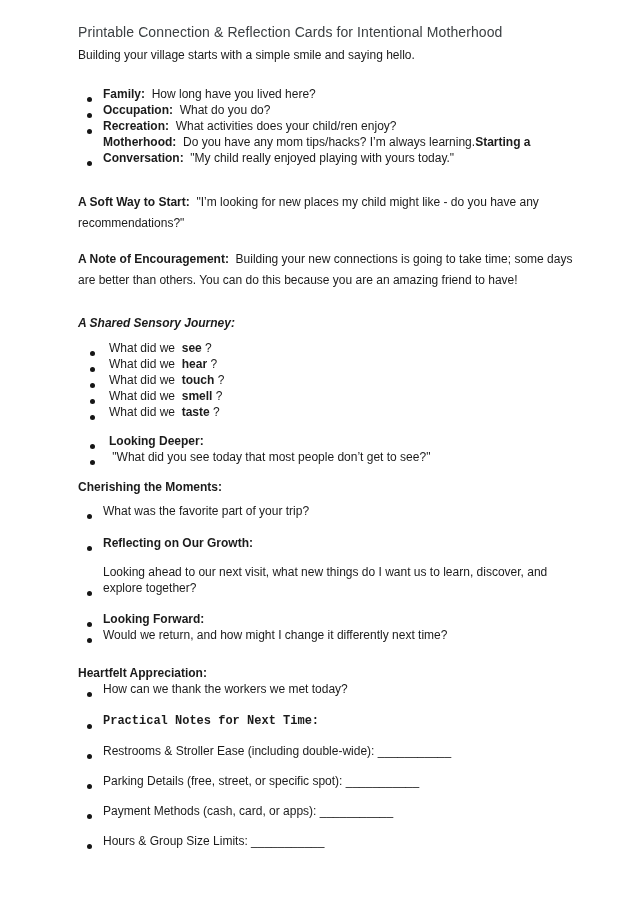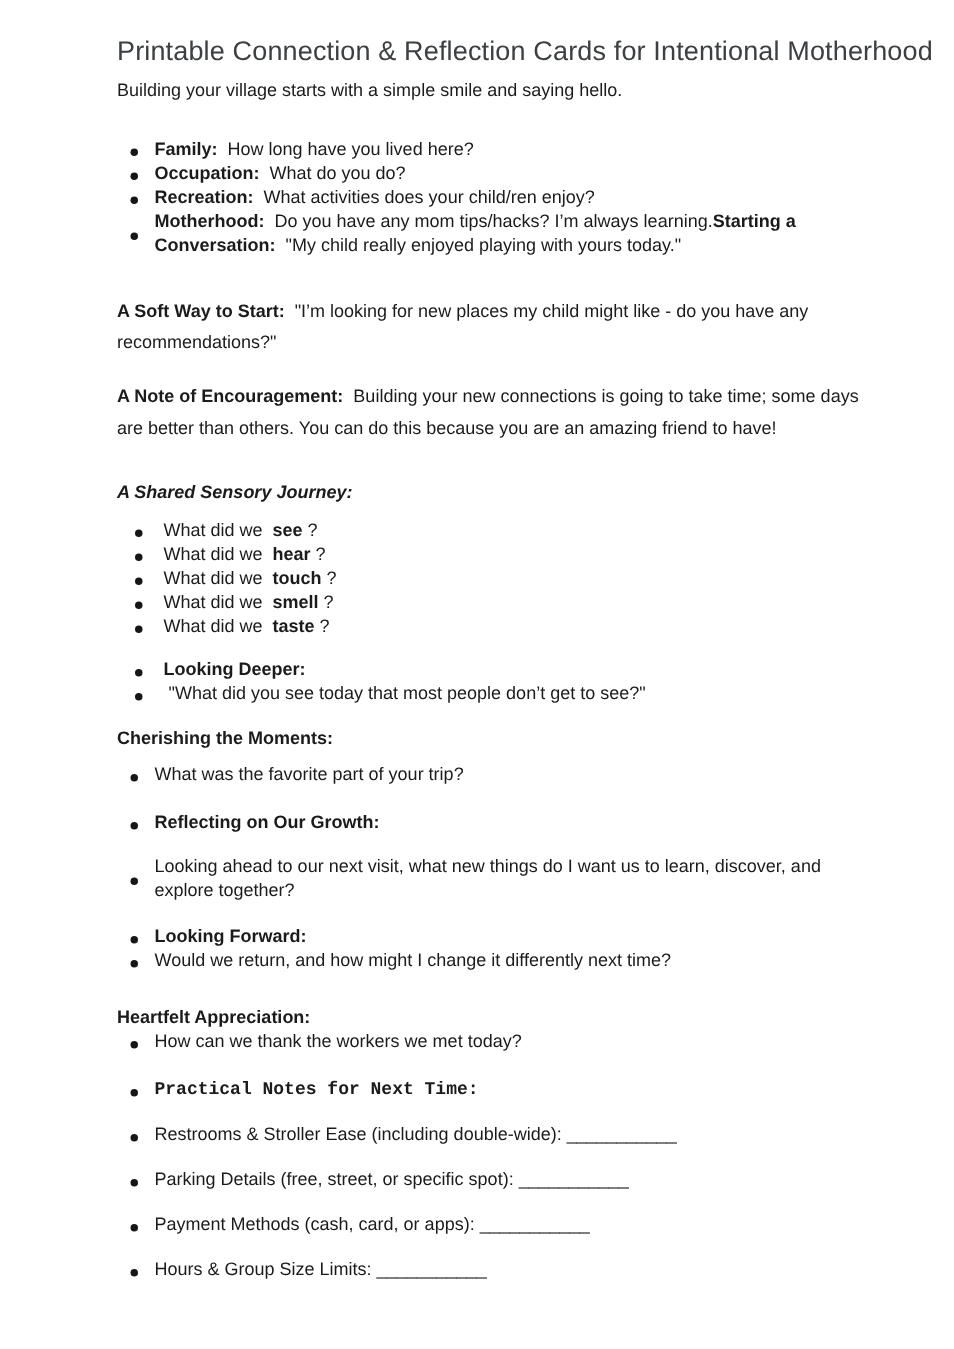--- a/index.html
+++ b/index.html
@@ -4,27 +4,27 @@
 <style>
   html,body{margin:0;padding:0;background:#ffffff;}
   .page{
     width:636px;height:899px;box-sizing:border-box;
     padding:24px 60px 0 78px;
     font-family:"Liberation Sans",sans-serif;
     font-size:12px;color:#1b1b1b;
     overflow:hidden;position:relative;background:#ffffff;
   }
   .title{
-    font-size:18px;font-weight:400;color:#3c4043;
+    font-size:14px;font-weight:400;color:#3c4043;
     margin:0;white-space:nowrap;letter-spacing:0.1px;
   }
   .subtitle{margin:8px 0 0;line-height:15px;white-space:pre-wrap;}
   b{font-weight:bold;}
   ul{list-style:none;margin:0;padding:0;}
-  .row{display:flex;align-items:center;}
+  .row{display:flex;align-items:flex-end;}
   .dot{flex:0 0 auto;width:5px;height:5px;border-radius:50%;background:#161616;margin-top:5px;}
   .ind-a .dot{margin-left:9px;}
   .ind-a .txt{margin-left:11px;}
   .ind-b .dot{margin-left:12px;}
   .ind-b .txt{margin-left:14px;}
   .txt{flex:1;line-height:16px;white-space:pre-wrap;}
   .para{margin:0;line-height:21px;white-space:pre-wrap;}
   .h{margin:0;font-weight:bold;line-height:16px;white-space:pre-wrap;}
   .mt-list1{margin-top:23px;}
   .mt-soft{margin-top:26px;}

